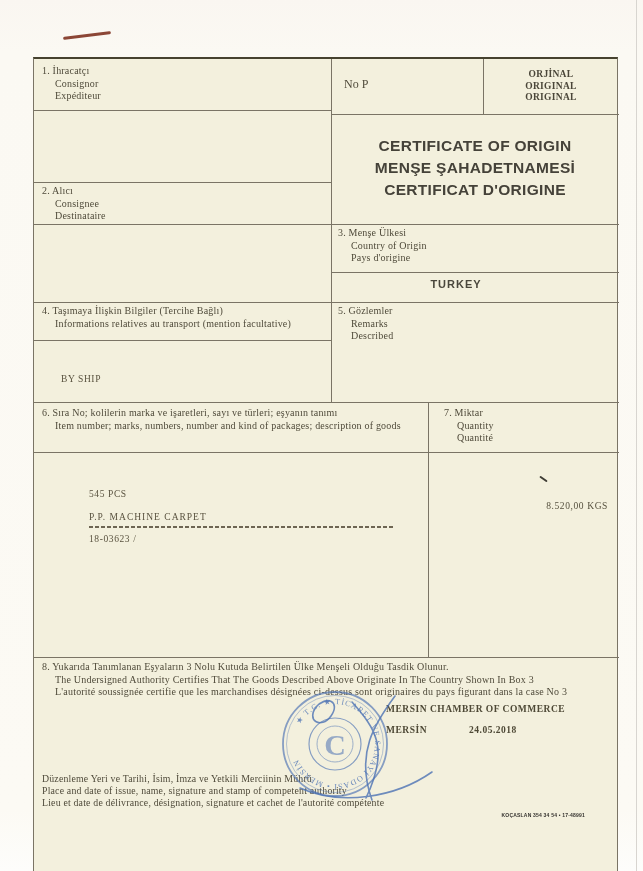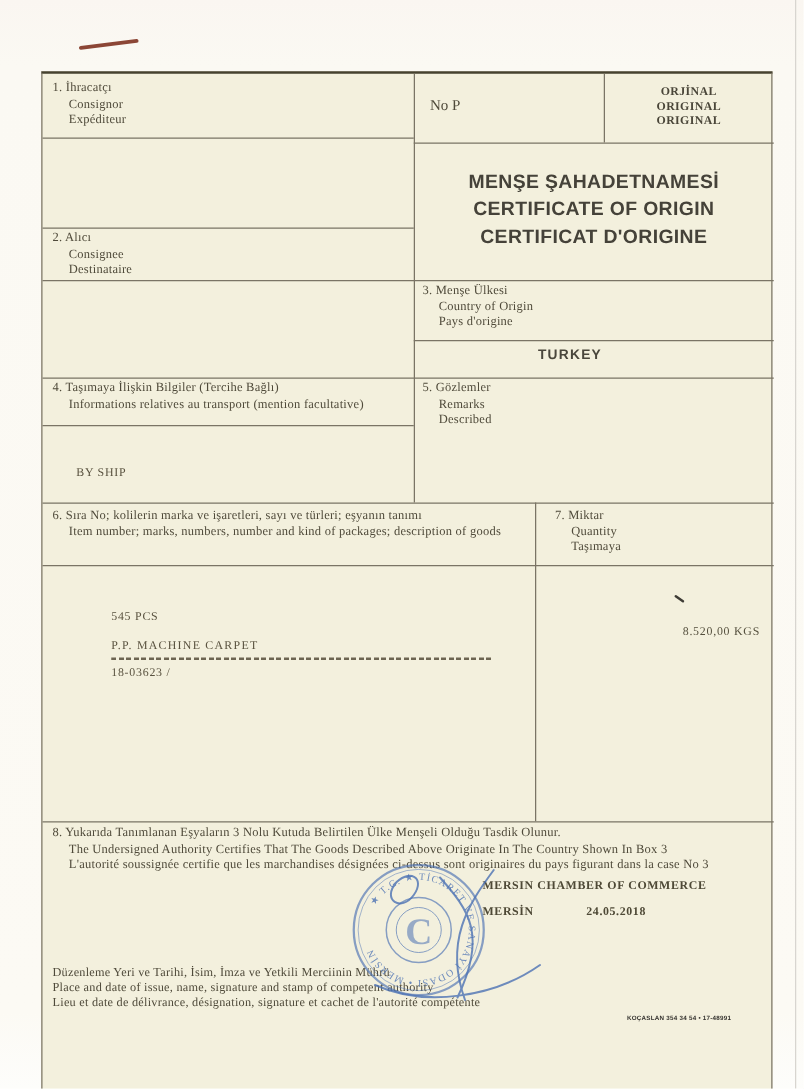--- a/index.html
+++ b/index.html
@@ -79,22 +79,22 @@
     </div>
 
     <div class="serialprefix">No P</div>
     <div class="orjinal">
       <span style="display:block">ORJİNAL</span>
       <span style="display:block">ORIGINAL</span>
       <span style="display:block">ORIGINAL</span>
     </div>
 
     <div class="title">
+      <div>CERTIFICATE OF ORIGIN</div>
       <div>MENŞE ŞAHADETNAMESİ</div>
-      <div>CERTIFICATE OF ORIGIN</div>
       <div>CERTIFICAT D'ORIGINE</div>
     </div>
 
     <div class="lbl" style="left:8px;top:126px">
       <span>2. Alıcı</span>
       <span class="ind">Consignee</span>
       <span class="ind">Destinataire</span>
     </div>
 
     <div class="lbl" style="left:304px;top:168px">
@@ -121,21 +121,21 @@
       <span class="ind">Item number; marks, numbers, number and kind of packages; description of goods</span>
     </div>
     <div class="entry" style="left:55px;top:430px">545 PCS</div>
     <div class="entry" style="left:55px;top:453px;letter-spacing:1px">P.P. MACHINE CARPET</div>
     <div class="dashline"></div>
     <div class="entry" style="left:55px;top:475px">18-03623 /</div>
 
     <div class="lbl" style="left:410px;top:348px">
       <span>7. Miktar</span>
       <span class="ind">Quantity</span>
-      <span class="ind">Taşımaya</span>
+      <span class="ind">Quantité</span>
     </div>
     <div id="pentick"></div>
     <div class="qty">8.520,00 KGS</div>
 
     <div class="lbl" style="left:8px;top:602px;width:560px">
       <span>8. Yukarıda Tanımlanan Eşyaların 3 Nolu Kutuda Belirtilen Ülke Menşeli Olduğu Tasdik Olunur.</span>
       <span class="ind">The Undersigned Authority Certifies That The Goods Described Above Originate In The Country Shown In Box 3</span>
       <span class="ind">L'autorité soussignée certifie que les marchandises désignées ci-dessus sont originaires du pays figurant dans la case No 3</span>
     </div>
     <div class="authority">MERSIN CHAMBER OF COMMERCE</div>

